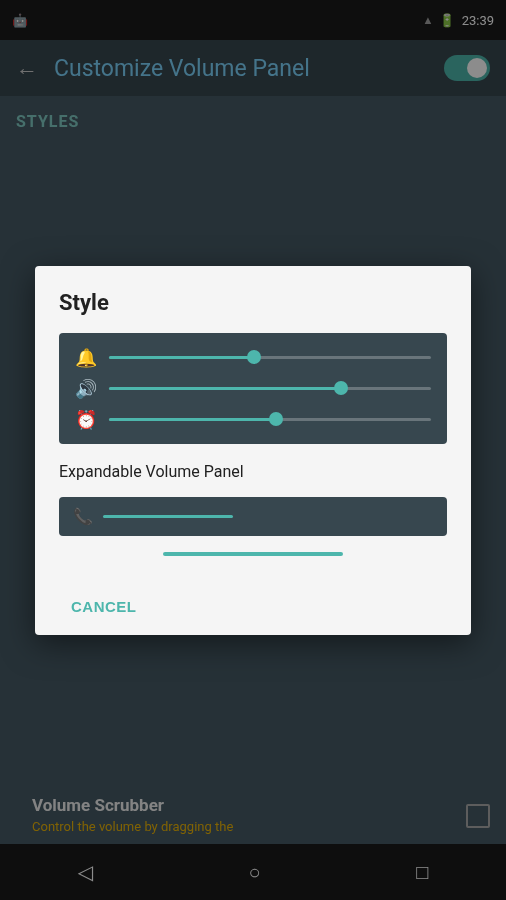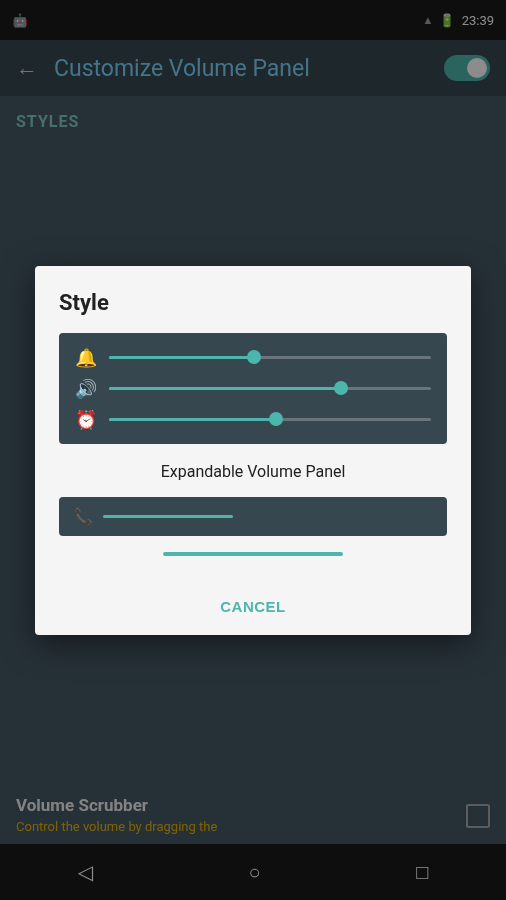--- a/index.html
+++ b/index.html
@@ -138,21 +138,21 @@
       height: 14px;
       background: #4db6ac;
       border-radius: 50%;
       position: absolute;
       top: 50%;
       transform: translateY(-50%);
     }
     .option-label {
       font-size: 16px;
       color: #212121;
-      text-align: center;
+      text-align: left;
       padding: 8px 0 4px;
     }
 
     
     .statusbar-preview {
       background: #37474f;
       border-radius: 4px;
       padding: 10px 14px;
       display: flex;
       align-items: center;
@@ -176,21 +176,21 @@
       height: 4px;
       width: 180px;
       background: #4db6ac;
       border-radius: 2px;
       margin: 0 auto 10px;
     }
 
     
     .dialog-actions {
       display: flex;
-      justify-content: center;
+      justify-content: flex-start;
       padding-top: 8px;
     }
     .cancel-btn {
       background: none;
       border: none;
       color: #4db6ac;
       font-size: 15px;
       font-weight: bold;
       letter-spacing: 0.5px;
       padding: 8px 12px;
@@ -261,21 +261,21 @@
 <div class="top-bar">
   <span class="back-arrow">←</span>
   <span class="top-bar-title">Customize Volume Panel</span>
   <div class="toggle-switch"></div>
 </div>
 
 <div class="bg-content">
   <div class="bg-section-label">STYLES</div>
 </div>
 
-<div class="bottom-section" style="position:absolute; bottom:56px; left:0; right:0; padding:16px;">
+<div class="bottom-section" style="position:absolute; bottom:56px; left:16px; right:0; padding:16px;">
   <div class="section-title">Volume Scrubber</div>
   <div class="section-desc">Control the volume by dragging the</div>
   <div class="checkbox-row">
     <div class="checkbox"></div>
   </div>
 </div>
 
 <div class="overlay">
   <div class="dialog">
     <div class="dialog-title">Style</div>

